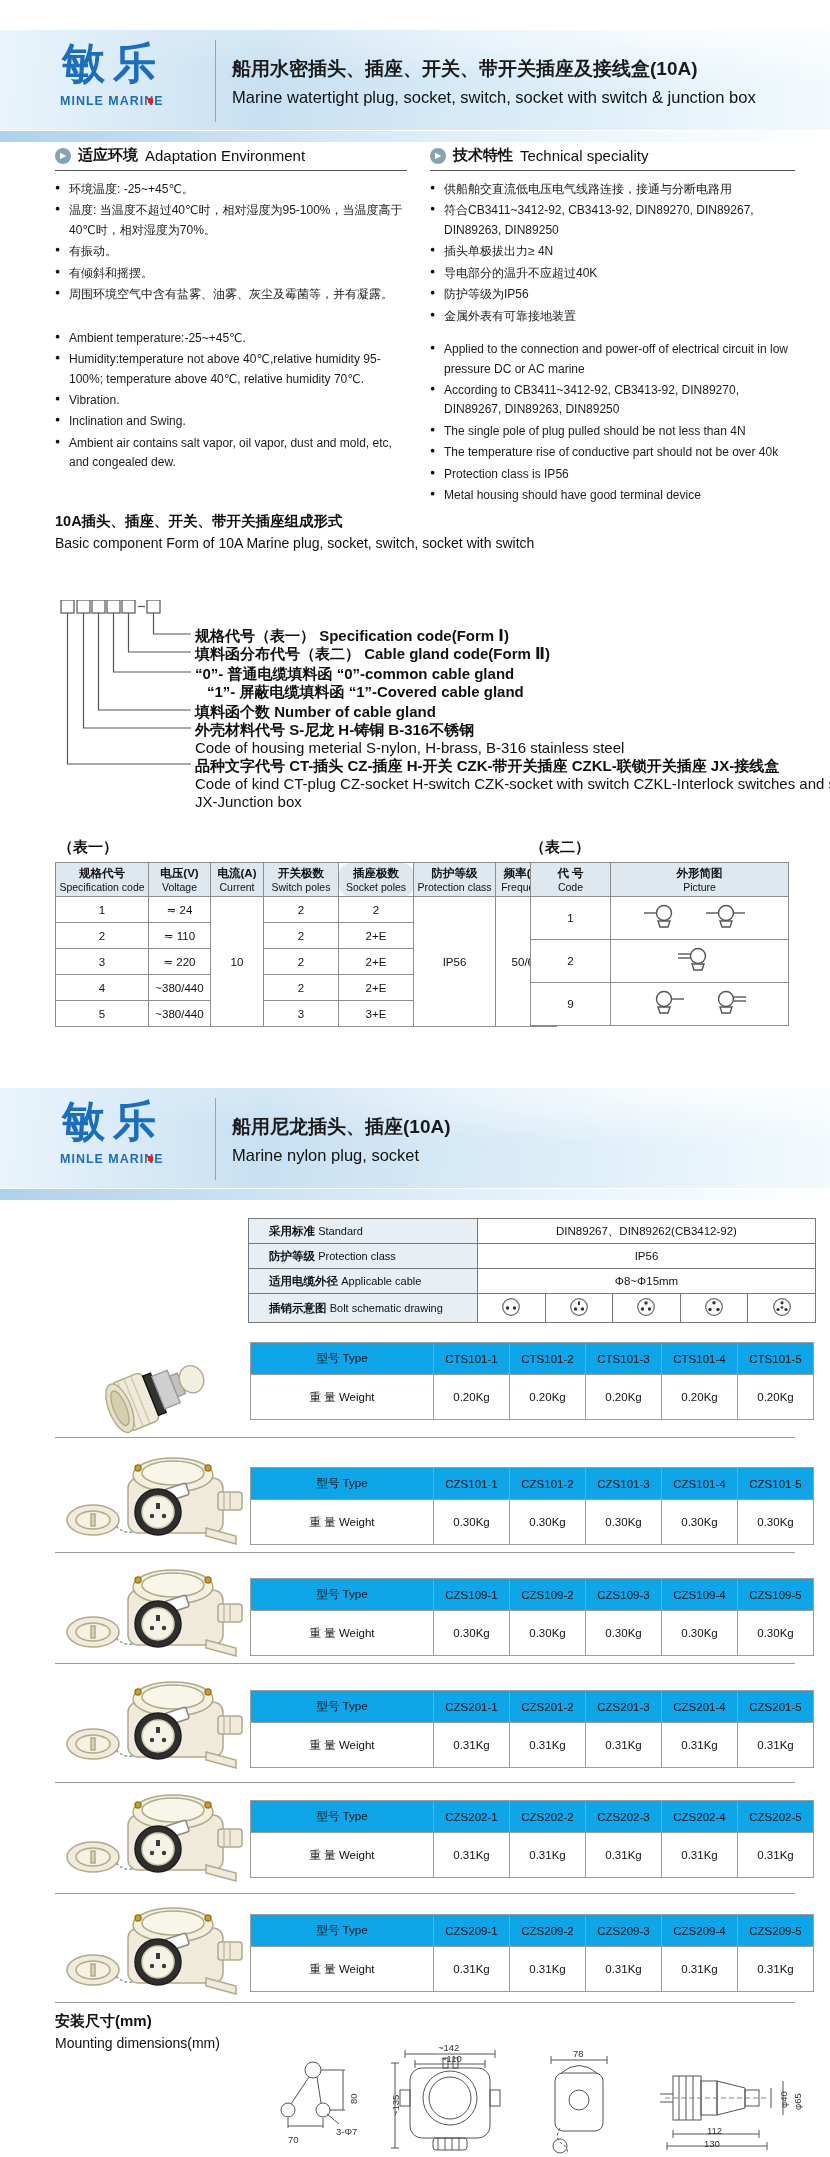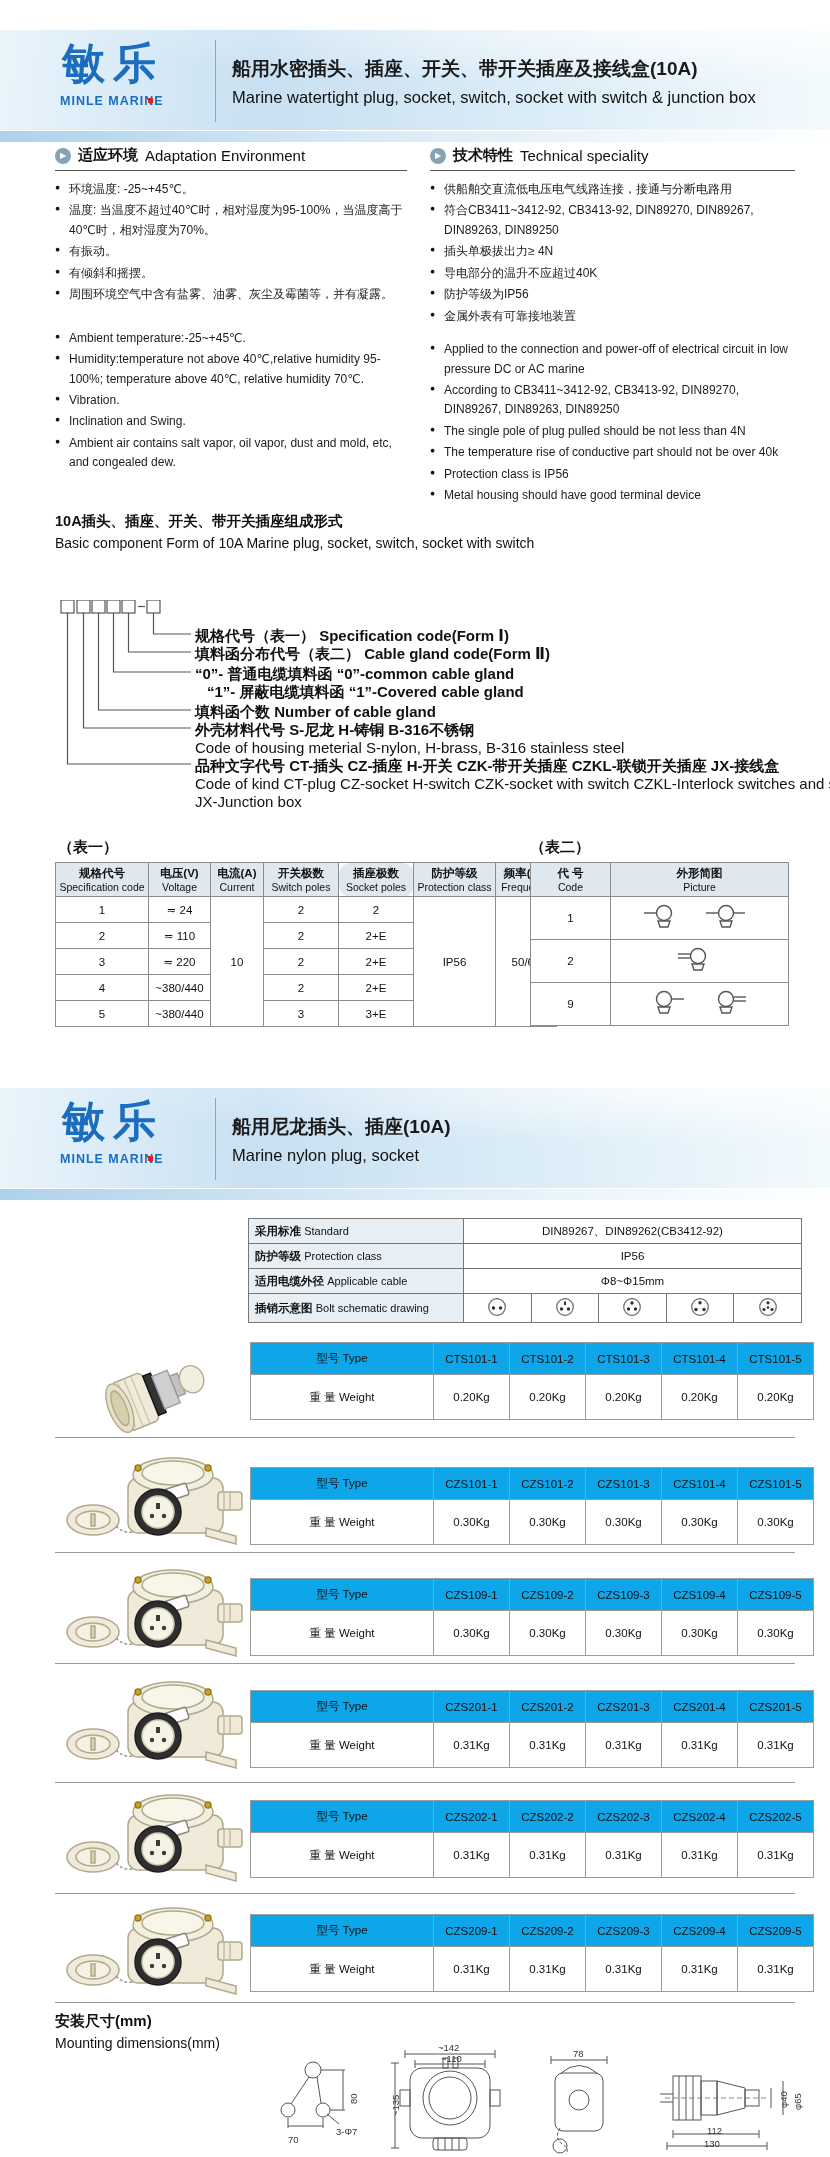--- a/index.html
+++ b/index.html
@@ -42,21 +42,21 @@
   
   table{border-collapse:collapse;}
   .cap{font-size:15px;font-weight:bold;color:#111;}
   .tbl th,.tbl td{border:1px solid #8d8d8d;text-align:center;vertical-align:middle;}
   .tbl th{background:#dfe8ee;font-weight:normal;padding:3px 2px;}
   .h-cn{display:block;font-size:11.5px;font-weight:bold;color:#111;}
   .h-en{display:block;font-size:10.5px;color:#111;}
   .tbl td{font-size:11.5px;height:25px;padding:0 2px;color:#111;background:#fff;}
 
   .spec-tbl td{border:1px solid #777;font-size:11.5px;text-align:center;height:22px;color:#111;}
-  .spec-lab{background:#e7eff5;text-align:left !important;padding-left:6px;}
+  .spec-lab{background:#e7eff5;text-align:left !important;padding-left:20px;}
   .spec-lab .lcn{font-weight:bold;font-size:11.5px;}
   .spec-lab .len{font-size:11px;}
 
   .prod-tbl td{border:1px solid #9c9c9c;text-align:center;font-size:11.5px;color:#111;}
   .prod-tbl .hd td{background:#0ea5e9;height:29px;}
   .prod-tbl .wt td{background:#fff;height:42px;}
 
   .hr{left:55px;width:740px;height:1px;background:#9a9a9a;}
 
   .mnt-cn{font-size:15px;font-weight:bold;color:#111;}

